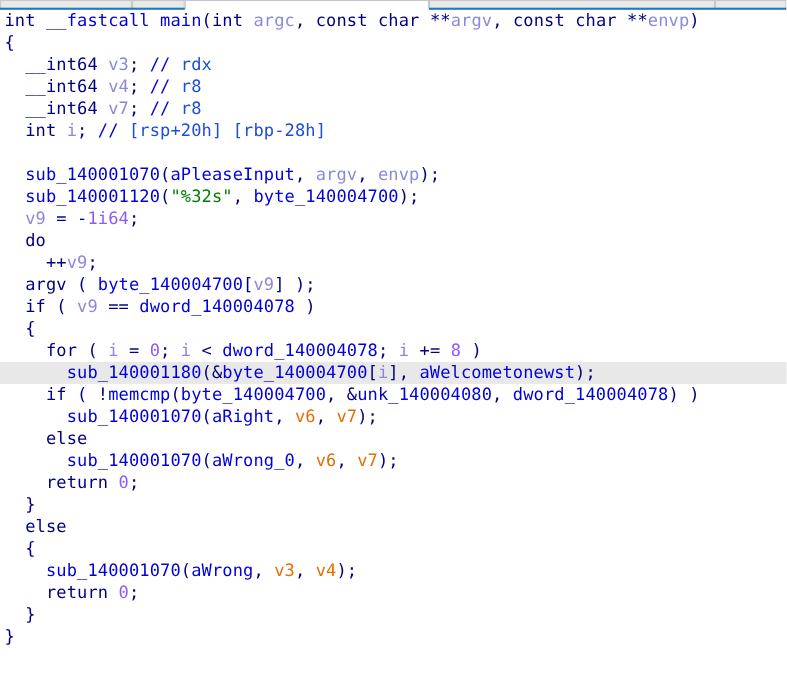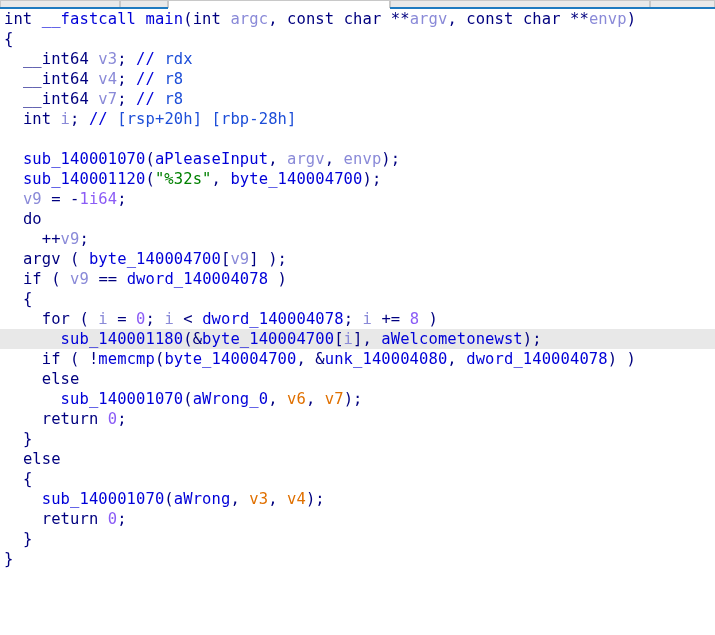--- a/index.html
+++ b/index.html
@@ -132,20 +132,21 @@
   <div class="line">  <span class="t-kw">if</span> <span class="t-punct">(</span> <span class="t-local">v9</span> <span class="t-punct">==</span> <span class="t-fn">dword_140004078</span> <span class="t-punct">)</span></div>
 
   <div class="line">  <span class="t-brace">{</span></div>
 
   <div class="line">    <span class="t-kw">for</span> <span class="t-punct">(</span> <span class="t-local">i</span> <span class="t-punct">=</span> <span class="t-num">0</span><span class="t-punct">;</span> <span class="t-local">i</span> <span class="t-punct">&lt;</span> <span class="t-fn">dword_140004078</span><span class="t-punct">;</span> <span class="t-local">i</span> <span class="t-punct">+=</span> <span class="t-num">8</span> <span class="t-punct">)</span></div>
 
   <div class="line highlight">      <span class="t-fn">sub_140001180</span><span class="t-punct">(&amp;</span><span class="t-fn">byte_140004700</span><span class="t-punct">[</span><span class="t-local">i</span><span class="t-punct">],</span> <span class="t-fn">aWelcometonewst</span><span class="t-punct">);</span></div>
 
   <div class="line">    <span class="t-kw">if</span> <span class="t-punct">(</span> <span class="t-punct">!</span><span class="t-fn">memcmp</span><span class="t-punct">(</span><span class="t-fn">byte_140004700</span><span class="t-punct">, &amp;</span><span class="t-fn">unk_140004080</span><span class="t-punct">,</span> <span class="t-fn">dword_140004078</span><span class="t-punct">) )</span></div>
 
+  <div class="line">      <span class="t-fn">sub_140001070</span><span class="t-punct">(</span><span class="t-fn">aRight</span><span class="t-punct">,</span> <span class="t-orange">v6</span><span class="t-punct">,</span> <span class="t-orange">v7</span><span class="t-punct">);</span></div>
 
   <div class="line">    <span class="t-kw">else</span></div>
 
   <div class="line">      <span class="t-fn">sub_140001070</span><span class="t-punct">(</span><span class="t-fn">aWrong_0</span><span class="t-punct">,</span> <span class="t-orange">v6</span><span class="t-punct">,</span> <span class="t-orange">v7</span><span class="t-punct">);</span></div>
 
   <div class="line">    <span class="t-kw">return</span> <span class="t-num">0</span><span class="t-punct">;</span></div>
 
   <div class="line">  <span class="t-brace">}</span></div>
 
   <div class="line">  <span class="t-kw">else</span></div>

